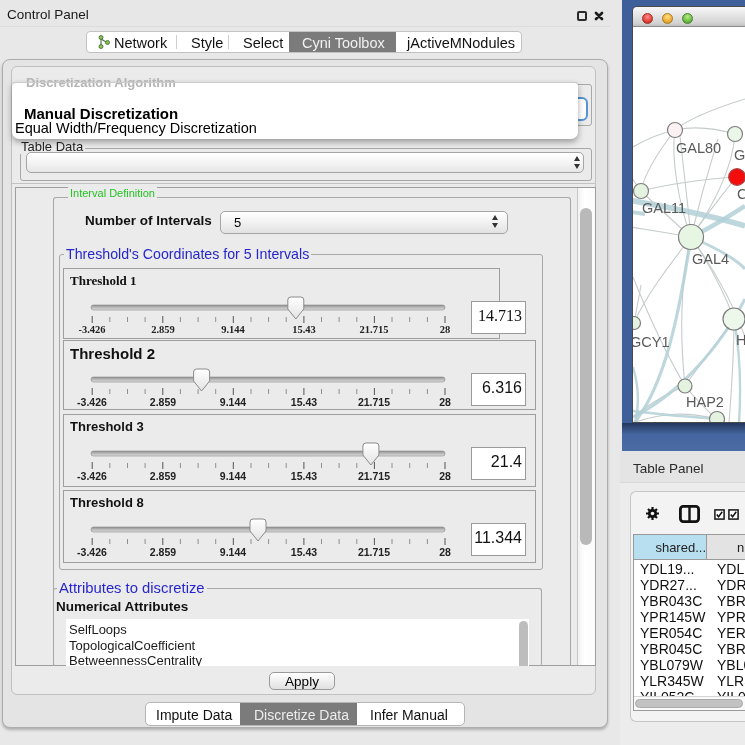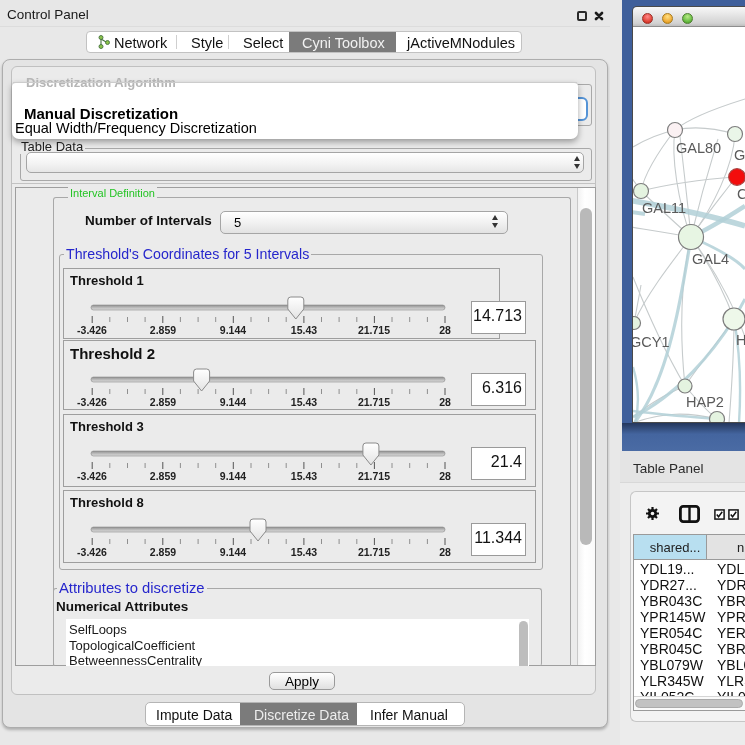--- a/index.html
+++ b/index.html
@@ -47,21 +47,21 @@
 
   <div class="abs" style="left:85px;top:213px;font-size:13.5px;font-weight:bold;color:#111;">Number of Intervals</div>
   <div class="abs" style="left:220px;top:211px;width:288px;height:23px;background:linear-gradient(#ffffff,#f0f0f0 55%,#e2e2e2);border:1px solid #a5a5a5;border-radius:5px;"></div>
   <div class="abs" style="left:234px;top:215px;font-size:13px;color:#000;">5</div>
   <div class="abs" style="left:492px;top:215px;width:0;height:0;border-left:3.5px solid transparent;border-right:3.5px solid transparent;border-bottom:5.5px solid #333;"></div>
   <div class="abs" style="left:492px;top:223px;width:0;height:0;border-left:3.5px solid transparent;border-right:3.5px solid transparent;border-top:5.5px solid #333;"></div>
 
   <div class="abs" style="left:59px;top:254px;width:484px;height:316px;border:1px solid #a8a8a8;border-radius:3px;"></div>
   <div class="abs" style="left:64px;top:246px;background:#ebebeb;padding:0 2px;font-size:14.2px;color:#2626cc;">Threshold's Coordinates for 5 Intervals</div>
 
-  <div class="abs" style="left:63px;top:268px;width:437px;height:71px;border:1px solid #9e9e9e;">
+  <div class="abs" style="left:63px;top:268px;width:437px;height:71px;border:1px solid #9e9e9e;font-family:Liberation Serif, serif;">
     <div style="position:absolute;left:6px;top:4px;font-size:13px;font-weight:bold;color:#111;">Threshold 1</div>
     <svg style="position:absolute;left:0;top:0;" width="473" height="71" viewBox="0 0 473 71">
       <defs>
         <linearGradient id="trk" x1="0" y1="0" x2="0" y2="1">
           <stop offset="0" stop-color="#8f8f8f"></stop>
               <stop offset="0.5" stop-color="#b9b9b9"></stop>
               <stop offset="1" stop-color="#dddddd"></stop>
         </linearGradient>
         <linearGradient id="thm" x1="0" y1="0" x2="0" y2="1">
           <stop offset="0" stop-color="#ffffff"></stop>
@@ -292,21 +292,21 @@
   <rect x="1" y="1" width="10" height="10" fill="#fff" stroke="#111" stroke-width="1.6"></rect>
   <path d="M3 6 L5 8.5 L9 3" stroke="#111" stroke-width="1.6" fill="none"></path>
 </svg>
 <svg class="abs" style="left:728px;top:509px;" width="11" height="11" viewBox="0 0 12 12">
   <rect x="1" y="1" width="10" height="10" fill="#fff" stroke="#111" stroke-width="1.6"></rect>
   <path d="M3 6 L5 8.5 L9 3" stroke="#111" stroke-width="1.6" fill="none"></path>
 </svg>
 
 <div class="abs" style="left:633px;top:534px;width:112px;height:177px;background:#fff;border:1px solid #9a9a9a;border-right:none;overflow:hidden;">
   <div style="display:flex;height:25px;border-bottom:1px solid #9a9a9a;">
-    <div style="width:73px;background:#b8dff0;border-right:1px solid #9a9a9a;text-align:center;font-size:13px;color:#222;line-height:25px;padding-left:10px;">shared...</div>
+    <div style="width:73px;background:#b8dff0;border-right:1px solid #9a9a9a;text-align:right;font-size:13px;color:#222;line-height:25px;padding-left:10px;">shared...</div>
     <div style="flex:1;background:#e3e3e3;font-size:13px;color:#222;line-height:25px;padding-left:30px;">n</div>
   </div>
   <div style="position:relative;height:136px;overflow:hidden;">
         <div style="position:absolute;left:6px;top:1px;font-size:14px;color:#111;line-height:16px;">YDL19...<br>YDR27...<br>YBR043C<br>YPR145W<br>YER054C<br>YBR045C<br>YBL079W<br>YLR345W<br>YIL052C</div>
     <div style="position:absolute;left:83px;top:1px;font-size:14px;color:#111;line-height:16px;">YDL1<br>YDR2<br>YBR0<br>YPR1<br>YER0<br>YBR0<br>YBL0<br>YLR3<br>YIL0</div>
   </div>
   <div style="position:relative;height:14px;background:#fafafa;border-top:1px solid #d5d5d5;">
     <div style="position:absolute;left:1px;top:2px;width:108px;height:9px;background:#c2c2c2;border:1px solid #ababab;border-radius:5px;"></div>
   </div>
 </div>

